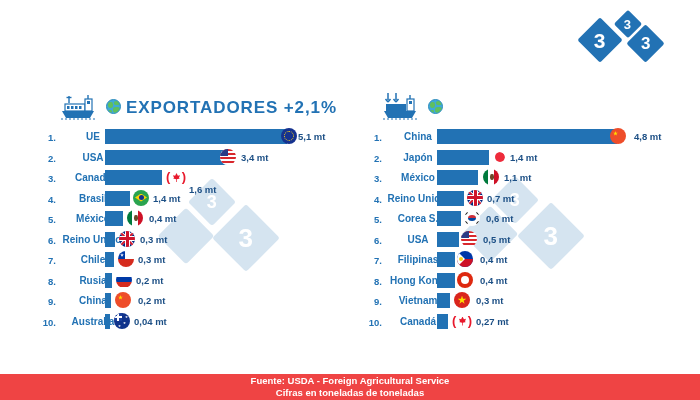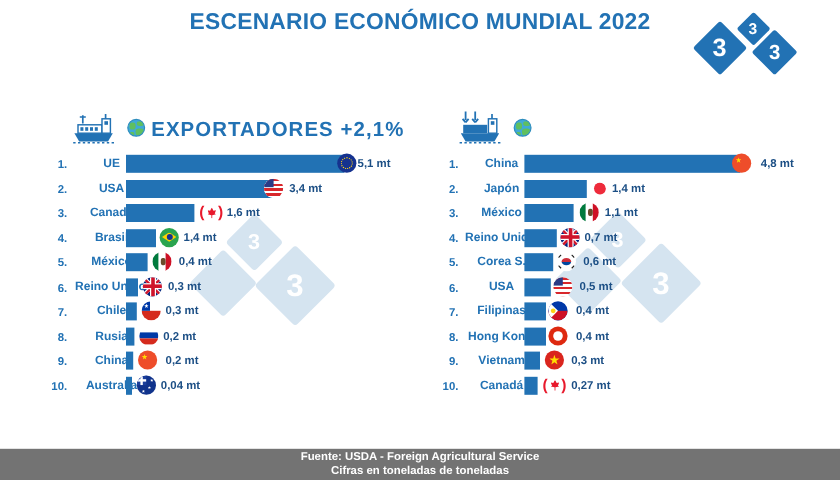--- a/index.html
+++ b/index.html
@@ -127,21 +127,21 @@
 
   
   .ca-mark{position:absolute;top:1px;width:20px;height:14px;}
   .ca-mark .par{position:absolute;top:0;color:#e8192c;font-size:13px;font-weight:bold;line-height:14px;}
   .ca-mark .p1{left:0;}
   .ca-mark .p2{right:0;}
   .ca-mark .leaf{position:absolute;left:7px;top:3px;width:7px;height:9px;background:#e8192c;
       clip-path:polygon(50% 0,70% 30%,100% 24%,85% 55%,100% 62%,55% 70%,55% 100%,45% 100%,45% 70%,0 62%,15% 55%,0 24%,30% 30%);}
 
   
-  .footer{position:absolute;left:0;bottom:0;width:700px;height:26px;background:#737373;
+  .footer{position:absolute;left:0;bottom:0;width:700px;height:26px;background:#ef4444;
       display:flex;flex-direction:column;align-items:center;justify-content:center;}
   .footer div{color:#ffffff;font-size:9.5px;font-weight:bold;line-height:12px;}
 </style>
 </head>
 <body>
 
 <div class="watermarks">
   <div class="wm" style="left:195px;top:185px;width:34px;height:34px;">
       <span style="font-size:18px;">3</span>
     </div>
@@ -158,21 +158,20 @@
       <span style="font-size:26px;">3</span>
     </div>
   <div class="wm" style="left:470px;top:214px;width:40px;height:40px;">
       <span style="font-size:0;">3</span>
     </div>
 </div>
 
 <div class="page">
 
   <div class="header">
-    <div class="title1">ESCENARIO ECONÓMICO MUNDIAL 2022</div>
   </div>
 
   <div class="logo">
     <div class="dm dm-main">
         <span>3</span>
       </div>
     <div class="dm dm-small">
         <span>3</span>
       </div>
     <div class="dm dm-mid">
@@ -230,21 +229,21 @@
 
       <div class="row">
         <div class="rank">3.</div>
         <div class="cname">Canadá</div>
         <div class="bar" style="width:57px;"></div>
         <div class="ca-mark" style="left:132px;">
             <span class="par p1">(</span>
             <span class="leaf"></span>
             <span class="par p2">)</span>
           </div>
-        <div class="val" style="left:155px;">1,6 mt</div>
+        <div class="val" style="left:155px;margin-top:12px;">1,6 mt</div>
       </div>
 
       <div class="row">
         <div class="rank">4.</div>
         <div class="cname">Brasil</div>
         <div class="bar" style="width:25px;"></div>
         <div class="flag fl-br" style="left:99px;">
             <div class="rhomb"></div>
             <div class="globe2"></div>
           </div>

